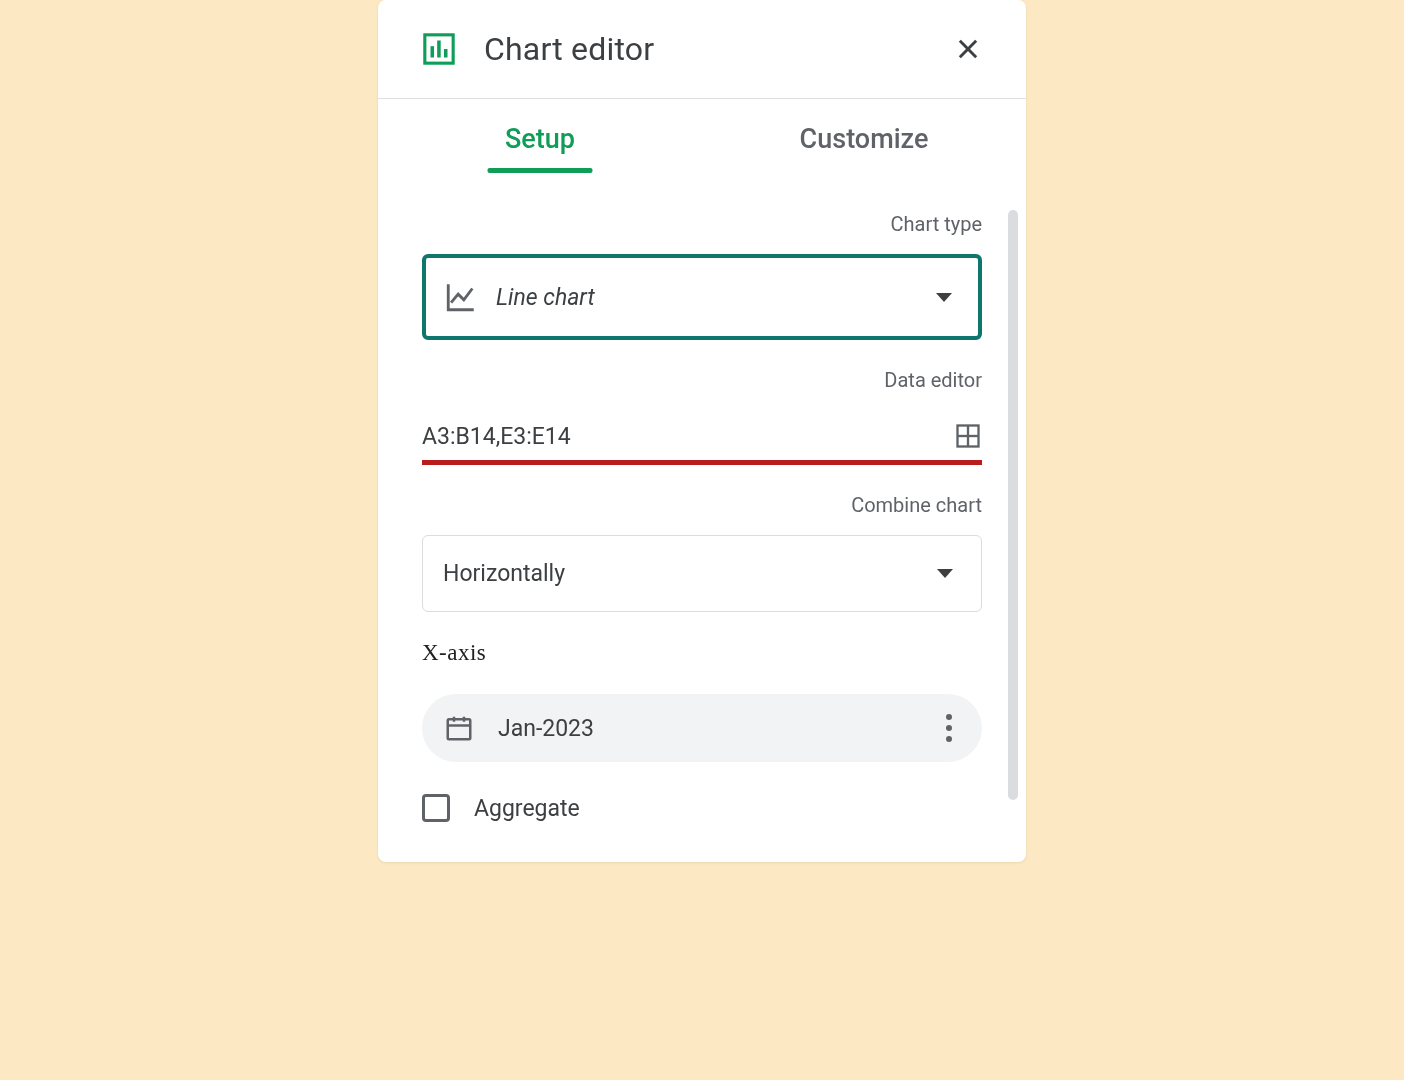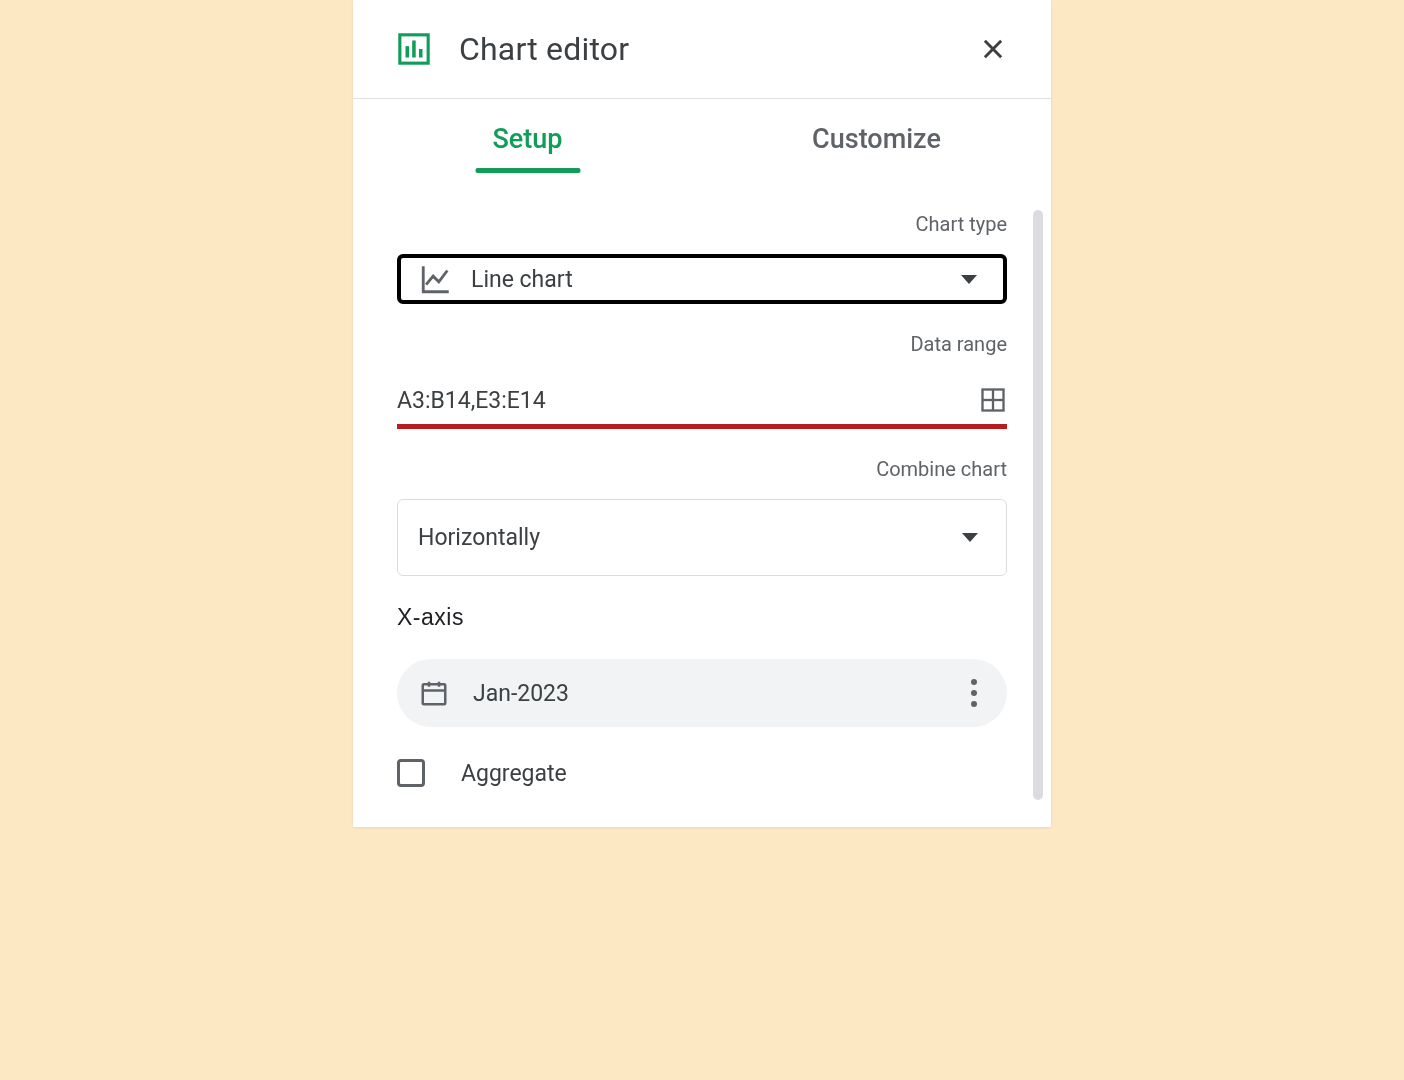--- a/index.html
+++ b/index.html
@@ -11,23 +11,23 @@
       font-family: 'Google Sans', Roboto, Arial, sans-serif;
       background: #fce9c3;
       width: 1404px;
       height: 1080px;
       display: flex;
       justify-content: center;
       align-items: flex-start;
     }
     .panel {
       background: #fff;
-      width: 698px;
+      width: 648px;
       margin-top: 0;
-      border-radius: 1px;
+      border-radius: 8px;
       box-shadow: 0 1px 3px rgba(0,0,0,0.08);
       overflow: hidden;
       position: relative;
     }
     .panel-header {
       display: flex;
       align-items: center;
       padding: 30px 44px 30px 44px;
       border-bottom: 1px solid #e0e0e0;
     }
@@ -97,38 +97,39 @@
       color: #5f6368;
       margin-bottom: 18px;
       margin-top: 10px;
       text-align: right;
     }
     .section-label {
       font-size: 23px;
       color: #202124;
       margin-bottom: 18px;
       margin-top: 28px;
-      font-family: Liberation Sans, sans-serif;
+      font-family: Liberation Serif, serif;
       letter-spacing: 0.5px;
     }
     .dropdown {
       border: 1px solid #dadce0;
       border-radius: 6px;
       padding: 24px 20px;
       display: flex;
       align-items: center;
       cursor: pointer;
       font-size: 23px;
       color: #3c4043;
       gap: 18px;
       margin-bottom: 28px;
     }
     .dropdown.highlighted {
-      border: 4px solid #000000;
-      padding: 4px 18px;
+      border: 4px solid #0f766e;
+      padding: 22px 18px;
+      font-style: italic;
     }
     .dropdown-icon {
       width: 34px;
       height: 34px;
       flex-shrink: 0;
       color: #5f6368;
     }
     .dropdown-text {
       flex: 1;
     }
@@ -194,21 +195,21 @@
     }
     .more-dots span {
       width: 6px;
       height: 6px;
       background: #5f6368;
       border-radius: 50%;
     }
     .checkbox-row {
       display: flex;
       align-items: center;
-      gap: 36px;
+      gap: 24px;
       padding-bottom: 20px;
     }
     .checkbox {
       width: 28px;
       height: 28px;
       border: 3px solid #5f6368;
       border-radius: 4px;
       cursor: pointer;
       flex-shrink: 0;
     }
@@ -245,21 +246,21 @@
     <div class="field-label">Chart type</div>
     <div class="dropdown highlighted">
       <svg class="dropdown-icon" viewBox="0 0 24 24">
         <path d="M3 3 L3 21 L21 21" stroke="currentColor" stroke-width="2" fill="none"></path>
         <path d="M5 16 L10 10 L14 14 L20 6" stroke="currentColor" stroke-width="2" fill="none"></path>
       </svg>
       <span class="dropdown-text">Line chart</span>
       <span class="caret"></span>
     </div>
 
-    <div class="field-label">Data range</div>
+    <div class="field-label">Data editor</div>
     <div class="data-range-row">
       <input class="data-range-input" value="A3:B14,E3:E14" style="">
       <svg class="grid-icon" viewBox="0 0 24 24">
         <rect x="3" y="3" width="18" height="18" fill="none" stroke="currentColor" stroke-width="2"></rect>
         <line x1="12" y1="3" x2="12" y2="21" stroke="currentColor" stroke-width="2"></line>
         <line x1="3" y1="12" x2="21" y2="12" stroke="currentColor" stroke-width="2"></line>
       </svg>
     </div>
 
     <div class="field-label">Combine chart</div>

